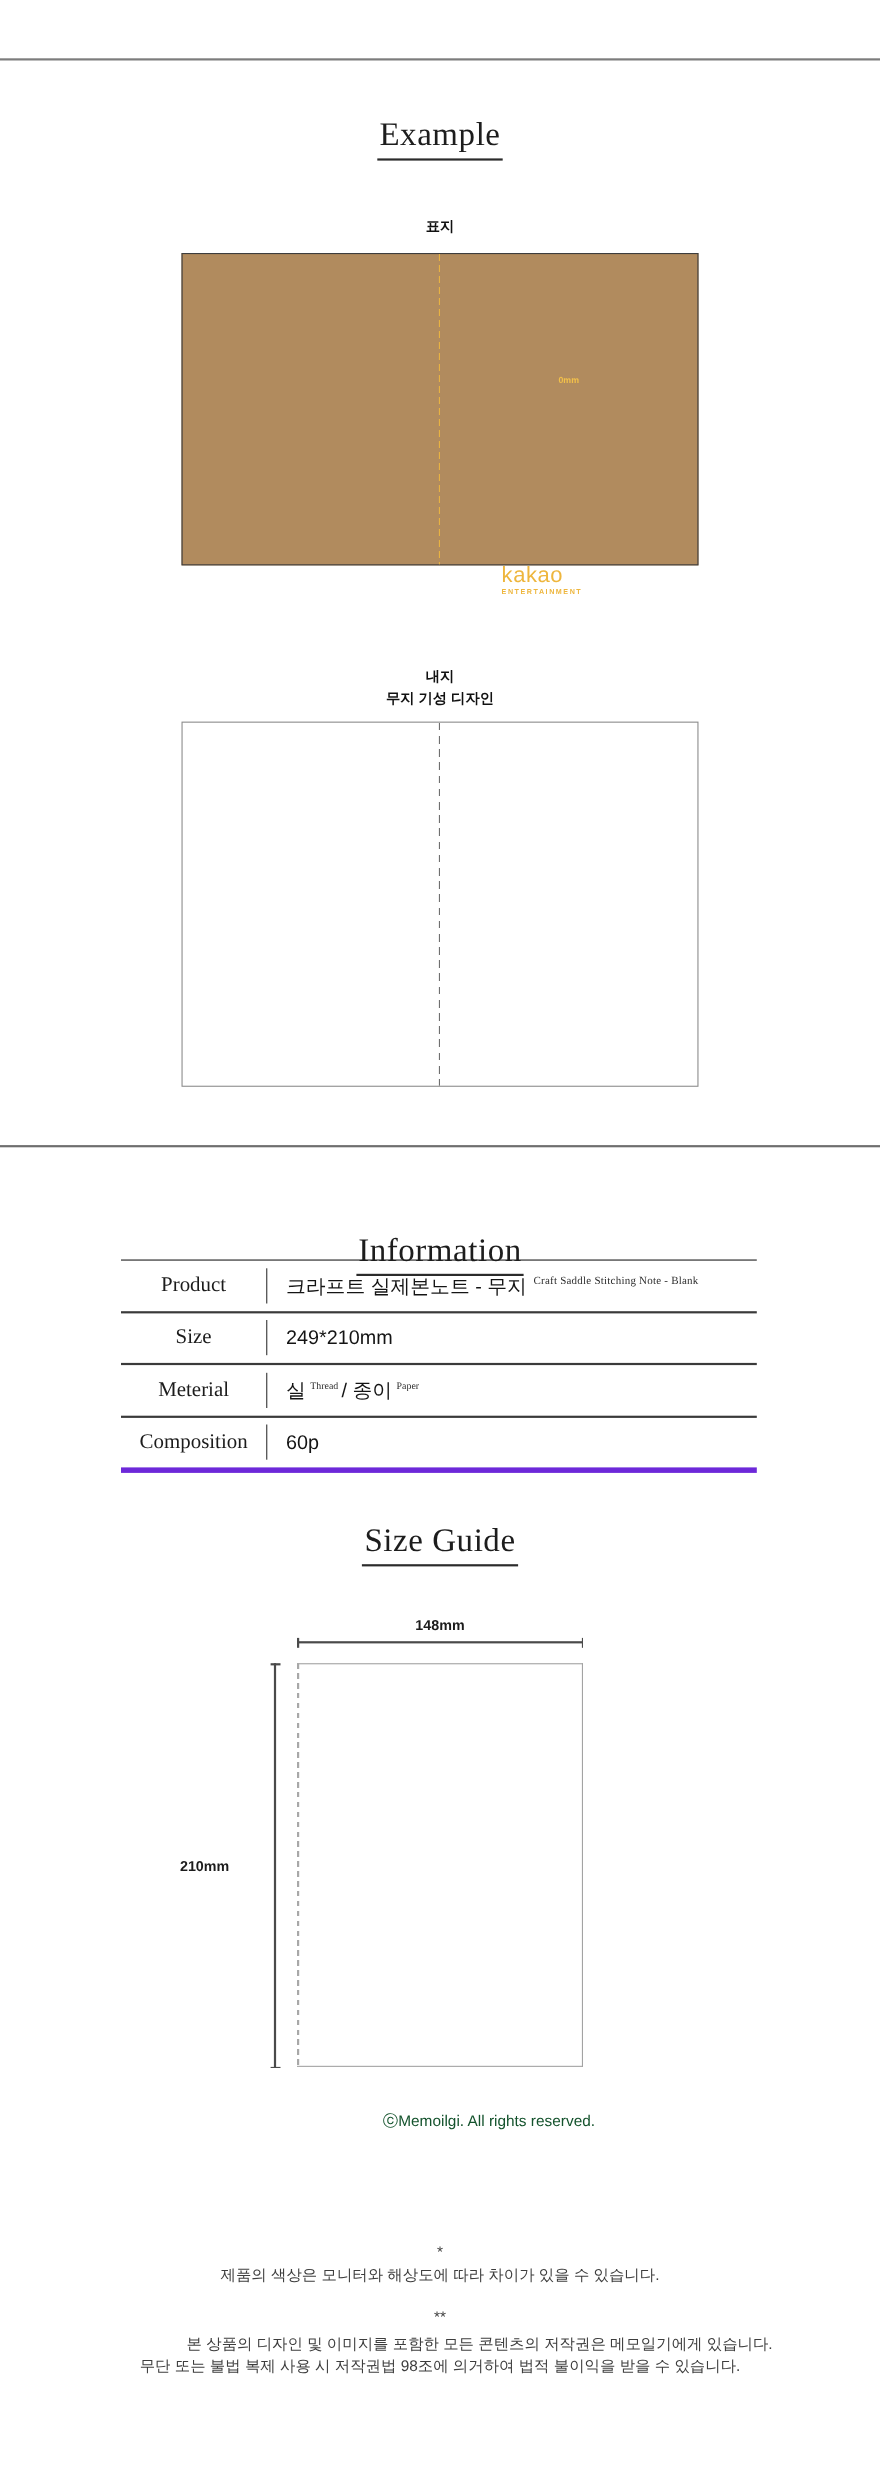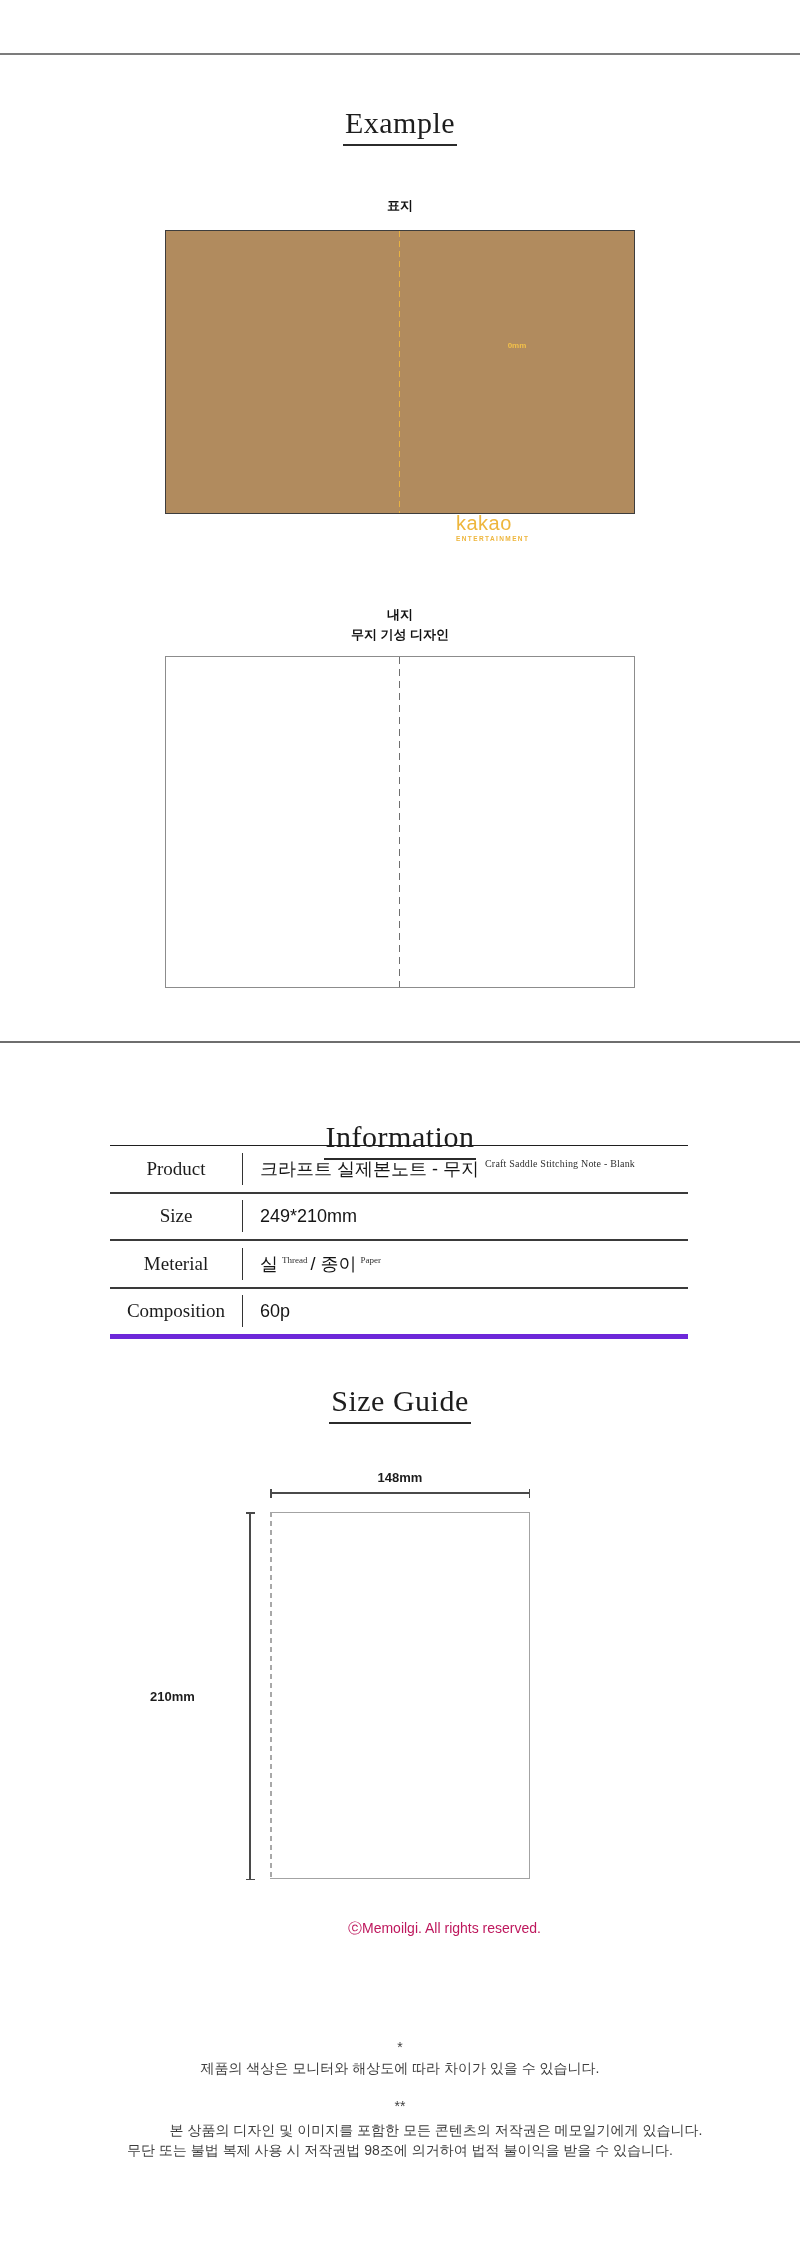--- a/index.html
+++ b/index.html
@@ -53,23 +53,23 @@
   .dim-h:after{right:0;}
   .size-rect{position:absolute;left:270px;top:1512px;width:260px;height:367px;box-sizing:border-box;
              border-top:1.5px solid #a3a3a3;border-right:1.5px solid #a3a3a3;border-bottom:1.5px solid #a3a3a3;}
   .size-rect-left{position:absolute;left:270px;top:1512px;width:1.5px;height:367px;
              background:repeating-linear-gradient(180deg,#a8a8a8 0,#a8a8a8 5px,rgba(0,0,0,0) 5px,rgba(0,0,0,0) 9px);}
   .dim-v{position:absolute;left:249px;top:1512px;width:1.5px;height:368px;background:#4a4a4a;}
   .dim-v:before,.dim-v:after{content:"";position:absolute;left:-3.5px;width:9px;height:1.5px;background:#4a4a4a;}
   .dim-v:before{top:0;}
   .dim-v:after{bottom:0;}
   .dim-label{font-size:13px;font-weight:700;color:#1c1c1c;}
-  .h-label{position:absolute;left:150px;top:1689px;width:72px;text-align:left;}
+  .h-label{position:absolute;left:150px;top:1689px;width:72px;text-align:center;}
 
-  .copyright{position:absolute;left:348px;top:1920px;font-size:14px;color:#be185d;}
+  .copyright{position:absolute;left:348px;top:1920px;font-size:14px;color:#14532d;}
 
   .note{font-size:14px;color:#3d3d3d;line-height:1.4;}
 </style>
 </head>
 <body>
 
 <div class="page">
 
   <div class="hr" style="top:53px;"></div>
 

